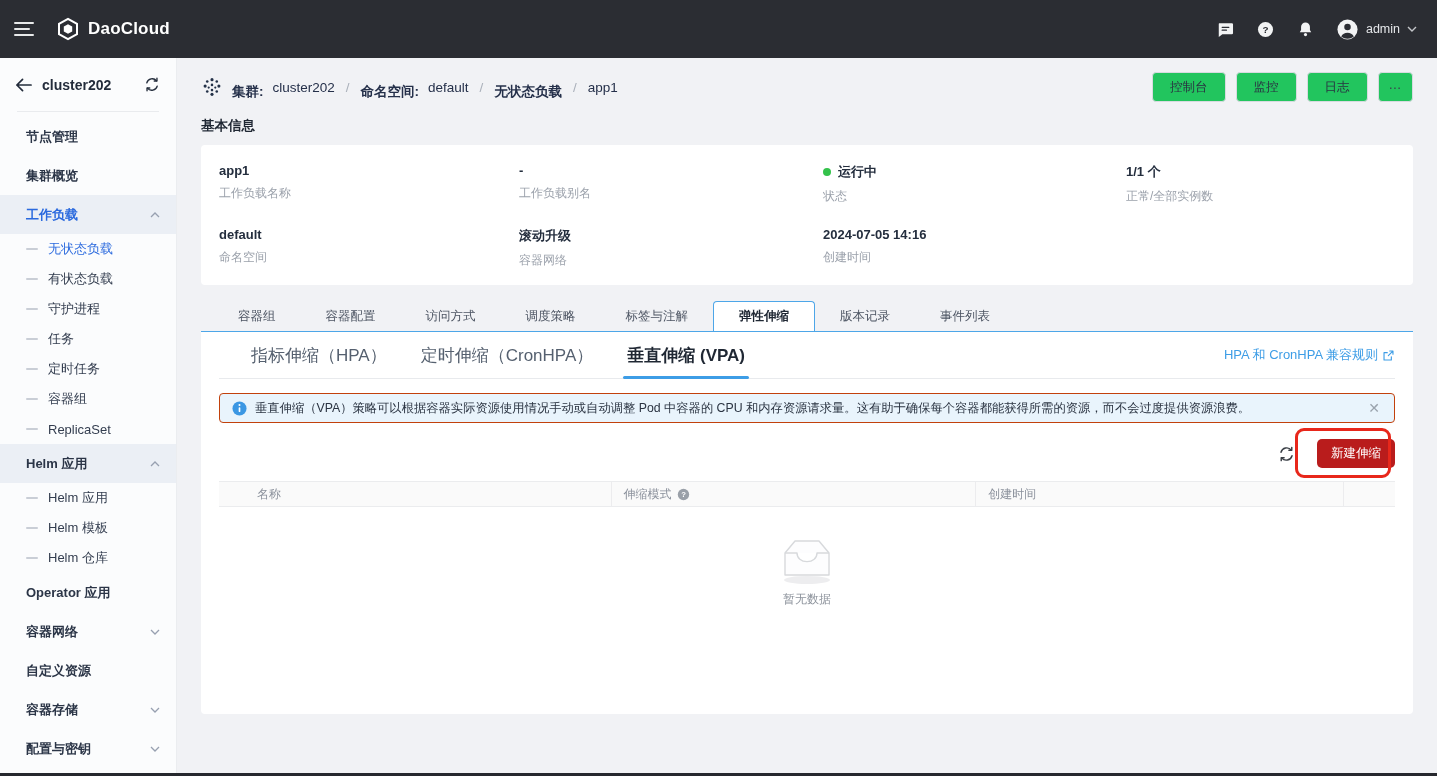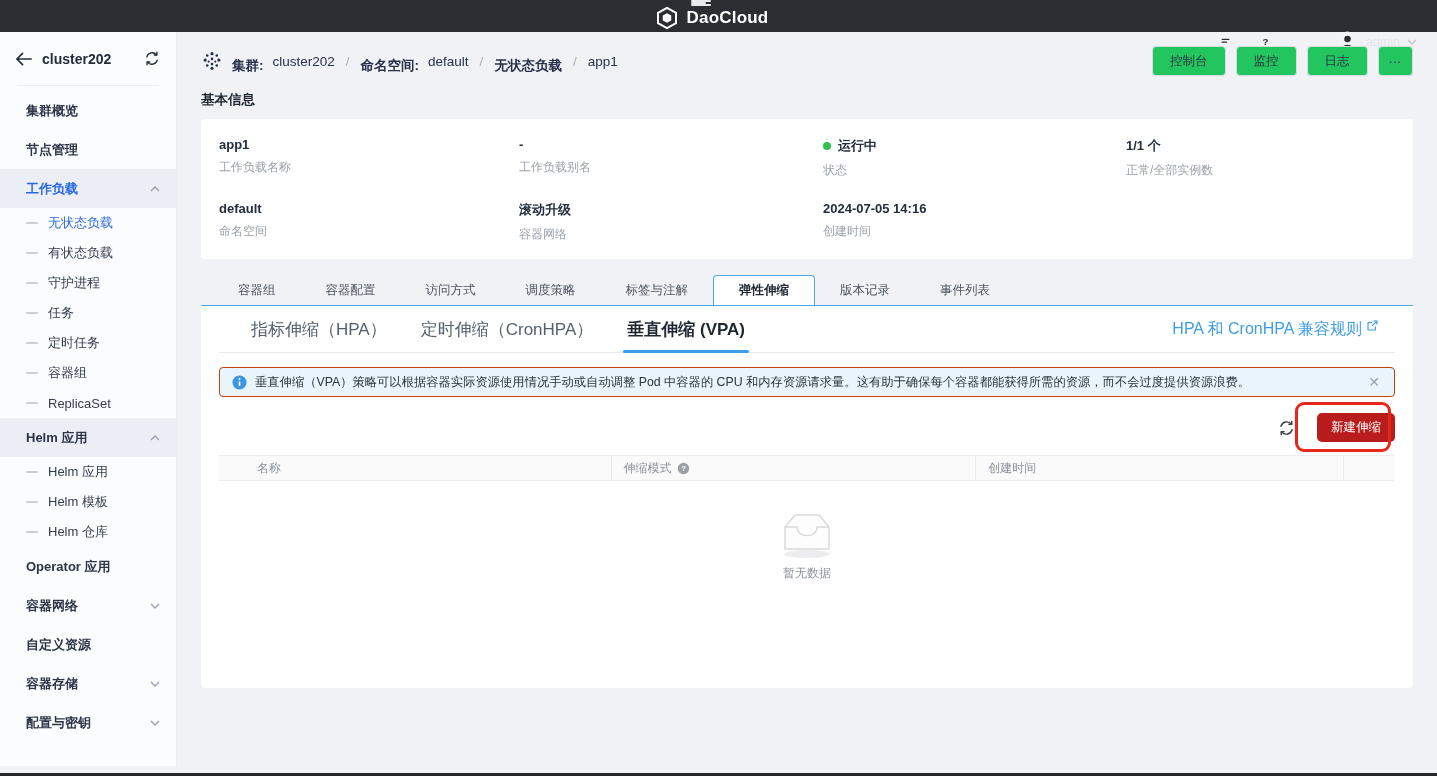--- a/index.html
+++ b/index.html
@@ -1,20 +1,20 @@
 <!DOCTYPE html>
 <html><head>
 <meta charset="utf-8">
 <style>
   * { margin:0; padding:0; box-sizing:border-box; }
   html,body { width:1437px; height:776px; overflow:hidden; }
   body { font-family:"Liberation Sans","DejaVu Sans",sans-serif; background:#f1f2f5; color:#242d3c; position:relative; }
 
   
-  .topbar { height:32px; background:#2b2d33; display:flex; align-items:center; padding:0 20px 0 6px;flex-direction:column; }
+  .topbar { height:58px; background:#2b2d33; display:flex; align-items:center; padding:0 20px 0 14px; }
   .hamburger { width:20px; height:14px; display:flex; flex-direction:column; justify-content:space-between; cursor:pointer; margin-right:22px; }
   .hamburger span { display:block; height:2px; background:#e8e9ea; border-radius:1px; }
   .hamburger span:nth-child(2){ width:78%; }
   .brand { display:flex; align-items:center; gap:8px; }
   .brand-name { color:#fff; font-size:17px; font-weight:bold; letter-spacing:.2px; }
   .topbar-right { margin-left:auto; display:flex; align-items:center; gap:21px; }
   .tb-icon { display:flex; align-items:center; cursor:pointer; }
   .tb-user { display:flex; align-items:center; gap:7px; cursor:pointer; }
   .tb-user .uname { color:#e4e6e9; font-size:12.5px; }
 
@@ -57,21 +57,21 @@
   
   .tabs { display:flex; margin-top:16px; border-bottom:1px solid #4da6e8; padding-left:12px; }
   .tab { height:30px; display:flex; align-items:center; padding:0 25px; font-size:12.5px; color:#4c5462; cursor:pointer; position:relative; }
   .tab.active { background:#fff; border:1px solid #4da6e8; border-bottom:none; border-radius:4px 4px 0 0; font-weight:bold; color:#1f2733; margin-bottom:-1px; }
 
   .content-card { background:#fff; border-radius:0 0 4px 4px; min-height:382px; position:relative; }
   .subtabs { margin:0 18px; height:47px; display:flex; align-items:center; border-bottom:1px solid #e8eaed; padding-left:32px; position:relative; }
   .subtab { font-size:17px; color:#55606f; margin-right:34px; cursor:pointer; height:100%; display:flex; align-items:center; position:relative;text-align:right; }
   .subtab.active { color:#1f2733; font-weight:bold; }
   .subtab.active::after { content:""; position:absolute; left:-4px; right:-4px; bottom:-1px; height:3px; background:#3d9de6; border-radius:2px; }
-  .rules-link { position:absolute; right:16px; display:flex; gap:4px; color:#3d9de6; font-size:16px; cursor:pointer; }
+  .rules-link { position:absolute; right:0; display:flex; align-items:center; gap:4px; color:#3d9de6; font-size:13px; cursor:pointer; }
 
   .banner { margin:14px 18px 0; background:#e9f4fc; border:1px solid #c2410c; border-radius:4px; height:30px; display:flex; align-items:center; padding:0 12px; gap:8px; }
   .banner-text { font-size:12.3px; color:#2b3442; flex:1; white-space:nowrap; overflow:hidden; }
   .banner-close { color:#9aa3ad; font-size:14px; cursor:pointer; padding:0 2px; }
 
   .toolbar { display:flex; align-items:center; justify-content:flex-end; padding:16px 18px 13px; gap:22px; }
   .refresh-btn { display:flex; cursor:pointer; }
   .btn-primary { background:#b91c1c; color:#fff; border:none; border-radius:5px; height:29px; padding:0 14px; font-size:12.5px; cursor:pointer; font-family:inherit; position:relative; }
   .annotation { position:absolute; right:4px; top:-11px; width:96px; height:50px; border:3px solid #e8271b; border-radius:9px; pointer-events:none; }
   .btn-wrap { position:relative; }
@@ -157,24 +157,24 @@
       <span style="display:flex;cursor:pointer">
         <svg width="16" height="15" viewBox="0 0 20 18">
             <path d="M3.5 7a7 7 0 0 1 12.2-2.6M16.5 11a7 7 0 0 1-12.2 2.6" fill="none" stroke="#232c3b" stroke-width="1.7" stroke-linecap="round"></path>
             <path d="M16.2 1.2v3.4h-3.4M3.8 16.8v-3.4h3.4" fill="none" stroke="#232c3b" stroke-width="1.7" stroke-linecap="round" stroke-linejoin="round"></path>
           </svg>
       </span>
     </div>
     <div class="side-sep"></div>
     <nav class="nav">
         <div class="side-item top">
+          <span class="side-label">节点管理</span>
+        </div>
+        <div class="side-item top">
           <span class="side-label">集群概览</span>
-        </div>
-        <div class="side-item top">
-          <span class="side-label">节点管理</span>
         </div>
         <div class="side-item group active expanded">
           <span class="side-label">工作负载</span>
           <span class="chev up">
             <svg width="10" height="6" viewBox="0 0 10 6">
               <path d="M1 1l4 4 4-4" fill="none" stroke="#97a0b0" stroke-width="1.3"></path>
             </svg>
           </span>
         </div>
         <div class="side-item sub active">

